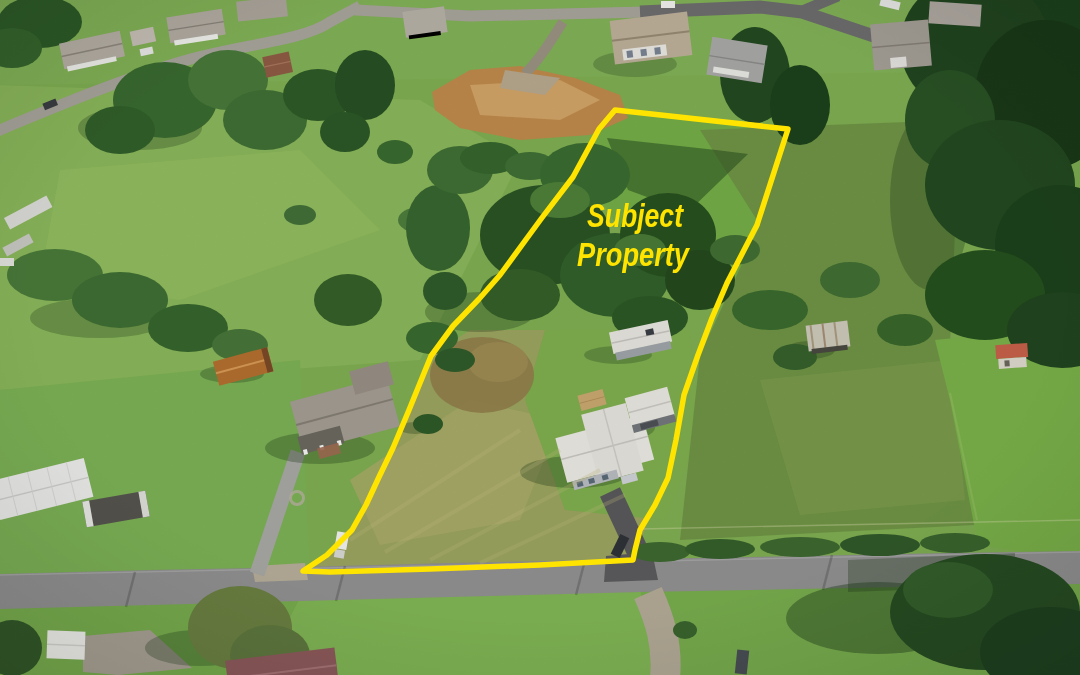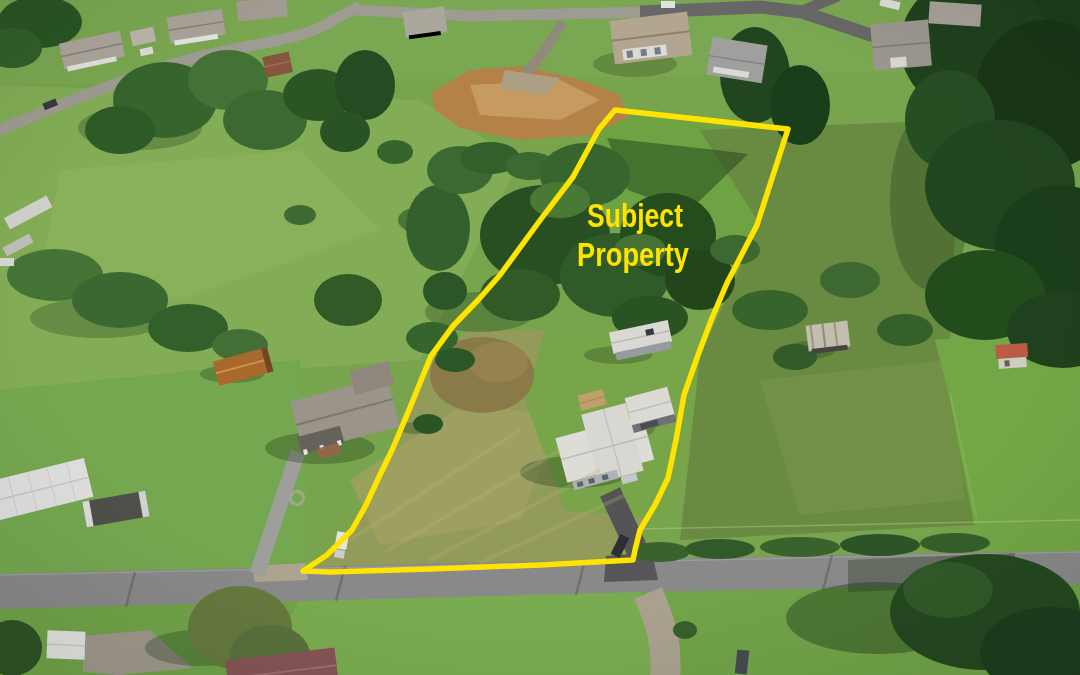--- a/index.html
+++ b/index.html
@@ -1,17 +1,17 @@
 <!DOCTYPE html>
 <html><head>
 <meta charset="utf-8">
 <style>
   html,body{margin:0;padding:0;background:#222;}
   .stage{width:1080px;height:675px;position:relative;overflow:hidden;
-         font-family:"Liberation Sans", sans-serif;}
+         font-family:"Liberation Sans", sans-serif;font-style:italic;}
   .stage svg{position:absolute;inset:0;display:block;}
   text.annot{font-family:"Liberation Sans", sans-serif;font-weight:bold;
              paint-order:stroke;}
 </style>
 </head>
 <body>
 
 <div class="stage">
 <svg viewBox="0 0 1080 675" width="1080" height="675">
   <defs>

